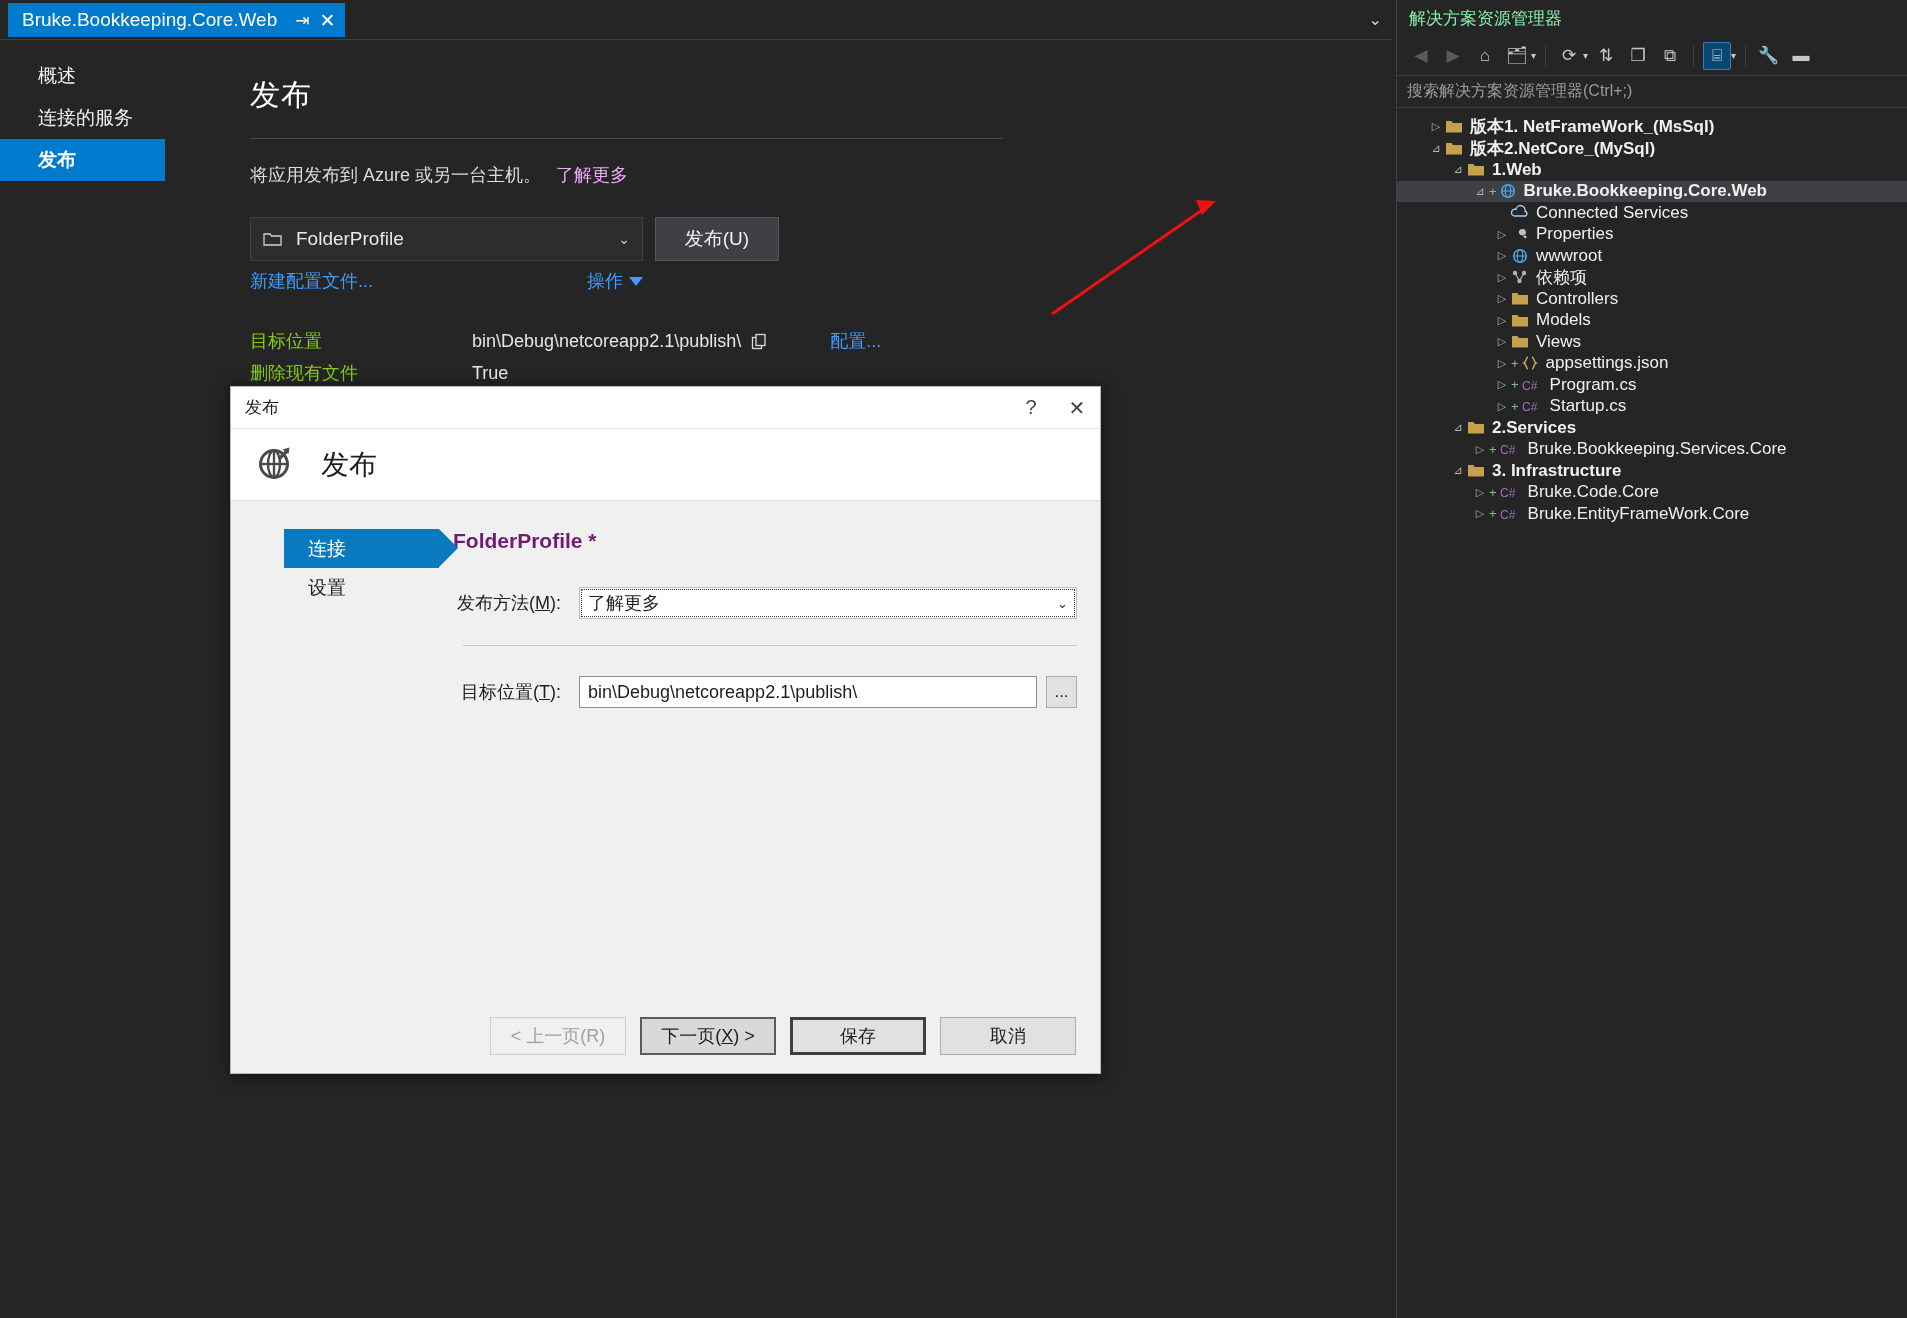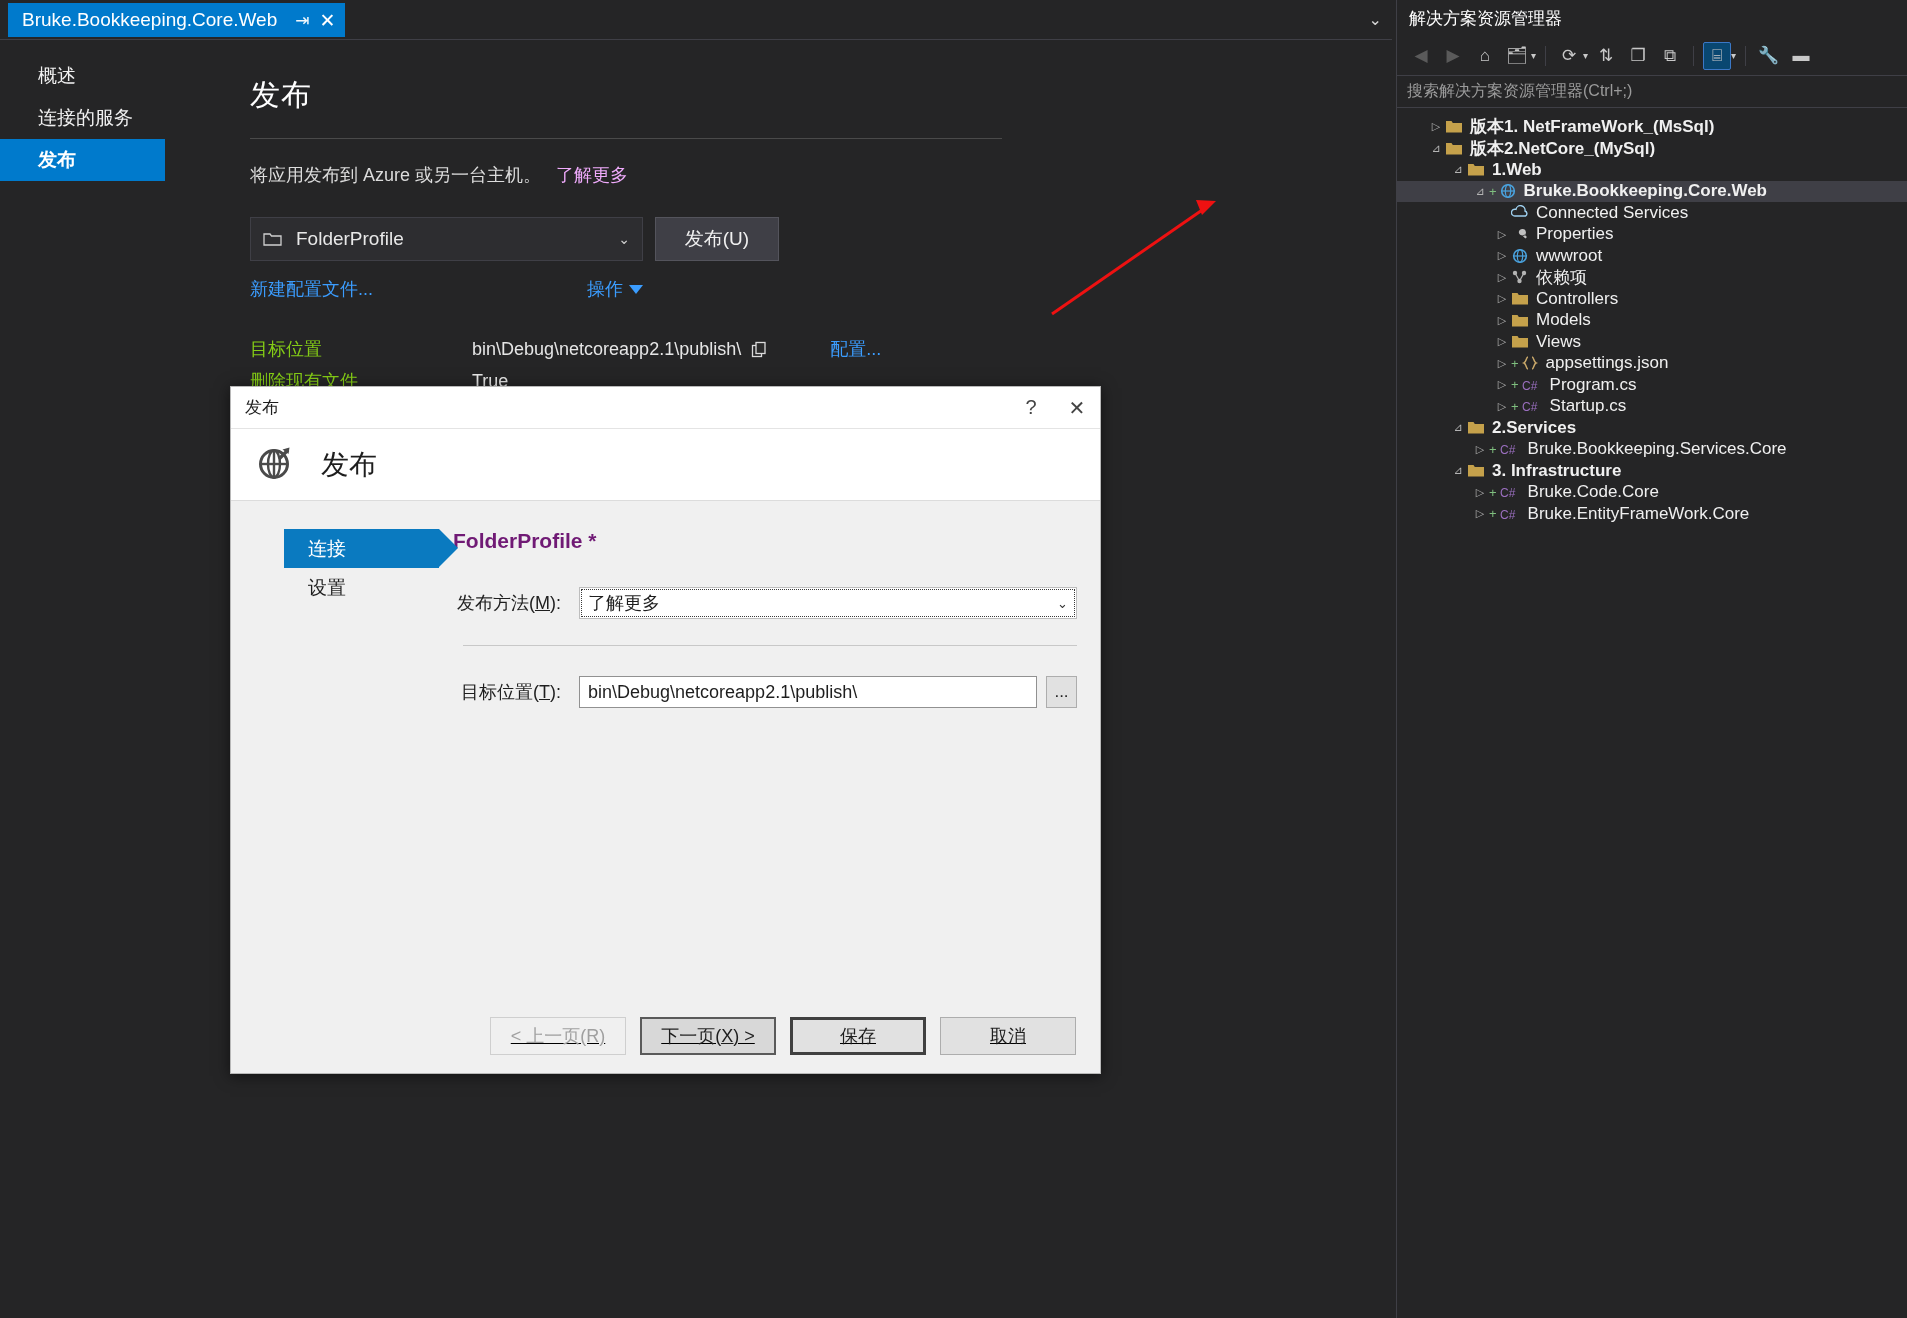--- a/index.html
+++ b/index.html
@@ -85,21 +85,21 @@
   #profile-select .folder-glyph { margin-right: 14px; display:inline-flex; }
   #profile-select .caret { margin-left: auto; font-size: 14px; color: #cfcfcf; }
   #publish-button {
     margin-left: 12px; width: 124px; height: 44px;
     background: #3f3f46; border: 1px solid #54545c;
     color: #f0f0f0; font-size: 19px; cursor: pointer;
     display:flex; align-items:center; justify-content:center;
   }
 
   #links-row {
-    margin-top: 16px; width: 393px; display: flex;
+    margin-top: 8px; width: 393px; display: flex;
     justify-content: space-between; align-items: center;
   }
   #links-row .link { color: #3b9dff; font-size: 18px; cursor: pointer; }
   #actions-link { display: flex; align-items: center; gap: 6px; }
   #actions-link .tri {
     width: 0; height: 0; border-left: 7px solid transparent;
     border-right: 7px solid transparent; border-top: 9px solid #3b9dff;
   }
 
   #settings-table { margin-top: 32px; }
@@ -115,21 +115,21 @@
 
   
   #solution-explorer {
     position: absolute; left: 1396px; top: 0;
     width: 511px; height: 1318px;
     background: #252526;
     border-left: 1px solid #3f3f46;
   }
   #se-header {
     height: 36px; display: flex; align-items: center;
-    padding-left: 12px; color: #ffffff; font-size: 17px;
+    padding-left: 12px; color: #86efac; font-size: 17px;
     background: #252526;
   }
   #se-toolbar {
     height: 40px; display: flex; align-items: center;
     padding-left: 10px; gap: 4px;
     border-bottom: 1px solid #3f3f46;
   }
   .se-tool {
     width: 28px; height: 28px; display: flex; align-items: center;
     justify-content: center; color: #c8c8c8; font-size: 17px; cursor: pointer;
@@ -225,21 +225,21 @@
     border: 1px solid #919191; display: flex; align-items: center;
     padding: 0 8px; font-size: 18px; color: #1e1e1e;
   }
   .browse-btn {
     margin-left: 9px; width: 31px; height: 32px; background: #e1e1e1;
     border: 1px solid #adadad; display: flex; align-items: center;
     justify-content: center; font-size: 17px; color: #1e1e1e; cursor: pointer;
   }
   #dlg-footer {
     height: 74px; display: flex; align-items: center; justify-content: flex-end;
-    padding-right: 24px; gap: 14px; background: #f0f0f0; text-decoration: underline;
+    padding-right: 24px; gap: 14px; background: #f0f0f0;
   }
   .dlg-btn {
     width: 136px; height: 38px; font-size: 18px;
     display: flex; align-items: center; justify-content: center;
     background: #e1e1e1; border: 1px solid #adadad; color: #1e1e1e;
     cursor: pointer;
   }
   .dlg-btn.disabled { color: #a0a0a0; background: #f0f0f0; border-color: #cfcfcf; }
   .dlg-btn.hover { background: #d8d8d8; border: 2px solid #5a5a5a; }
   .dlg-btn.default { border: 3px solid #404040; background: #e1e1e1; }

